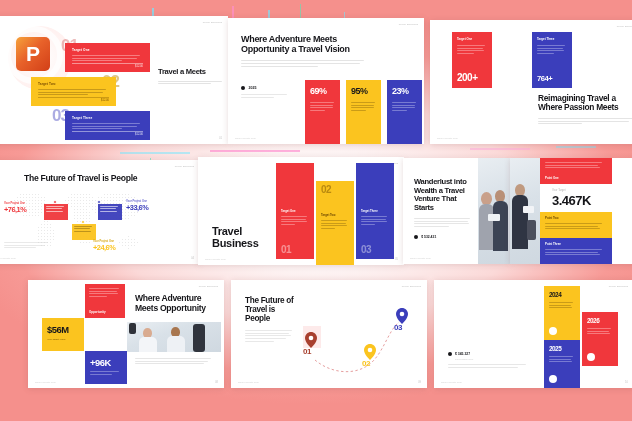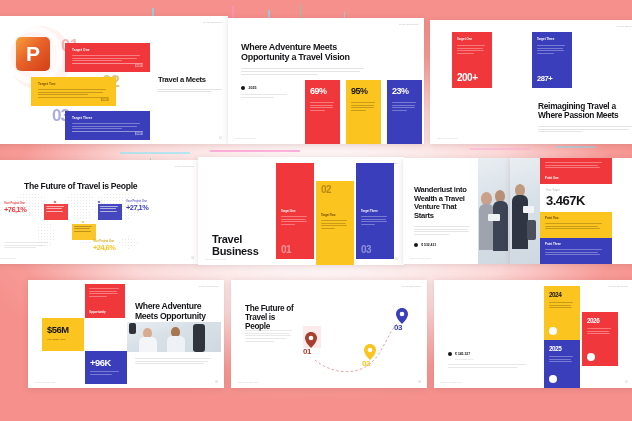--- a/index.html
+++ b/index.html
@@ -16,21 +16,21 @@
   .slide {
     position:absolute;
     background:#ffffff;
     overflow:hidden;
     box-shadow:0 1px 6px rgba(120,60,60,.18);
   }
   .wm { position:absolute; top:5px; right:6px; font-size:2.4px; letter-spacing:.15px; color:#b9b9b9; }
   .pg { position:absolute; bottom:4px; right:6px; font-size:2.8px; color:#c9c9c9; }
   .ft { position:absolute; bottom:4px; left:7px; font-size:2.4px; color:#cfcfcf; letter-spacing:.1px; }
 
-  .h1 { font-weight:bold; color:#16161a; letter-spacing:-.3px; line-height:1.12;margin-top:8px; }
+  .h1 { font-weight:bold; color:#16161a; letter-spacing:-.3px; line-height:1.12; }
   .body-t { color:#b6b6b6; line-height:1.5; }
   .lorem { display:block; background:currentColor; opacity:.45; height:1.1px; margin-bottom:1.6px; border-radius:.4px; }
 
   
   .red{background:#F0373C;} .yel{background:#FBC41F;} .blu{background:#3B3EBB;}
 
   
   #s1 { left:-8px; top:16px; width:236px; height:128px; }
   .glow { position:absolute; left:16px; top:10px; width:64px; height:64px; border-radius:50%;
           background:radial-gradient(circle,#ffffff 0%, #fff5f4 48%, rgba(255,230,228,.55) 70%, rgba(255,255,255,0) 72%); }
@@ -224,21 +224,21 @@
     </div>
 
     <div class="blu" style="position:absolute;left:102px;top:12px;width:40px;height:56px;padding:5px;">
       <div style="font-size:2.9px;font-weight:bold;color:#fff;">Target Three</div>
       <div class="body-t" style="color:#c4c5ef;font-size:2.1px;margin-top:4px;">
         <i class="lorem" style="width:94%"></i>
           <i class="lorem" style="width:88%"></i>
           <i class="lorem" style="width:90%"></i>
           <i class="lorem" style="width:55%"></i>
       </div>
-      <div class="pct" style="position:absolute;left:5px;bottom:5px;font-size:7.6px;color:#fff;">287+</div>
+      <div class="pct" style="position:absolute;left:5px;bottom:5px;font-size:7.6px;color:#fff;">764+</div>
     </div>
 
 
     <div style="position:absolute;left:108px;top:74px;width:96px;">
       <div class="h1" style="font-size:8.4px;">Reimagining Travel a Where Passion Meets</div>
       <div class="body-t" style="color:#c4c4c4;font-size:2.3px;margin-top:5px;">
         <i class="lorem" style="width:99%"></i>
           <i class="lorem" style="width:95%"></i>
           <i class="lorem" style="width:46%"></i>
       </div>
@@ -632,21 +632,21 @@
     </div>
     <div class="red" style="position:absolute;left:56px;top:44px;width:24px;height:16px;padding:2px;opacity:.95;">
       <i class="lorem" style="width:90%;background:#fff;opacity:.6;display:block;height:1px;margin-bottom:1.4px;"></i>
       <i class="lorem" style="width:80%;background:#fff;opacity:.6;display:block;height:1px;margin-bottom:1.4px;"></i>
       <i class="lorem" style="width:86%;background:#fff;opacity:.6;display:block;height:1px;"></i>
     </div>
     <div style="position:absolute;left:65px;top:40px;width:4px;height:4px;border-radius:50%;background:#F0373C;border:1px solid #fff;"></div>
 
     <div style="position:absolute;left:138px;top:40px;">
       <div style="font-size:2.6px;font-weight:bold;color:#6a6ad0;">Your Project One</div>
-      <div class="pct" style="font-size:7.4px;color:#3B3EBB;">+27,1%</div>
+      <div class="pct" style="font-size:7.4px;color:#3B3EBB;">+33,6%</div>
     </div>
     <div class="blu" style="position:absolute;left:110px;top:44px;width:24px;height:16px;padding:2px;opacity:.95;">
       <i class="lorem" style="width:90%;background:#fff;opacity:.6;display:block;height:1px;margin-bottom:1.4px;"></i>
       <i class="lorem" style="width:80%;background:#fff;opacity:.6;display:block;height:1px;margin-bottom:1.4px;"></i>
       <i class="lorem" style="width:86%;background:#fff;opacity:.6;display:block;height:1px;"></i>
     </div>
     <div style="position:absolute;left:109px;top:40px;width:4px;height:4px;border-radius:50%;background:#3B3EBB;border:1px solid #fff;"></div>
 
     <div class="yel" style="position:absolute;left:84px;top:64px;width:24px;height:16px;padding:2px;opacity:.95;">
       <i class="lorem" style="width:90%;background:#7a5800;opacity:.5;display:block;height:1px;margin-bottom:1.4px;"></i>
@@ -748,21 +748,21 @@
 
     <div class="red" style="position:absolute;left:30px;top:0;width:72px;height:26px;padding:4px 5px;">
       <div class="body-t" style="color:#ffc9c9;font-size:2.1px;">
         <i class="lorem" style="width:92%"></i>
           <i class="lorem" style="width:86%"></i>
           <i class="lorem" style="width:88%"></i>
       </div>
       <div style="position:absolute;left:5px;bottom:4px;font-size:2.9px;font-weight:bold;color:#fff;">Point One</div>
     </div>
 
-    <div style="position:absolute;left:30px;top:26px;width:72px;height:28px;padding:5px 6px;background:#fff;">
+    <div style="position:absolute;left:30px;top:26px;width:72px;height:28px;padding:5px 12px;background:#fff;">
       <div style="font-size:2.7px;color:#b5b5b5;">Your Target</div>
       <div class="pct" style="font-size:13px;color:#16161a;margin-top:1px;">3.467K</div>
     </div>
 
     <div class="yel" style="position:absolute;left:30px;top:54px;width:72px;height:26px;padding:4px 5px;">
       <div style="font-size:2.9px;font-weight:bold;color:#6b4600;">Point Two</div>
       <div class="body-t" style="color:#8d6a0e;font-size:2.1px;margin-top:3px;">
         <i class="lorem" style="width:92%"></i>
           <i class="lorem" style="width:86%"></i>
           <i class="lorem" style="width:88%"></i>

